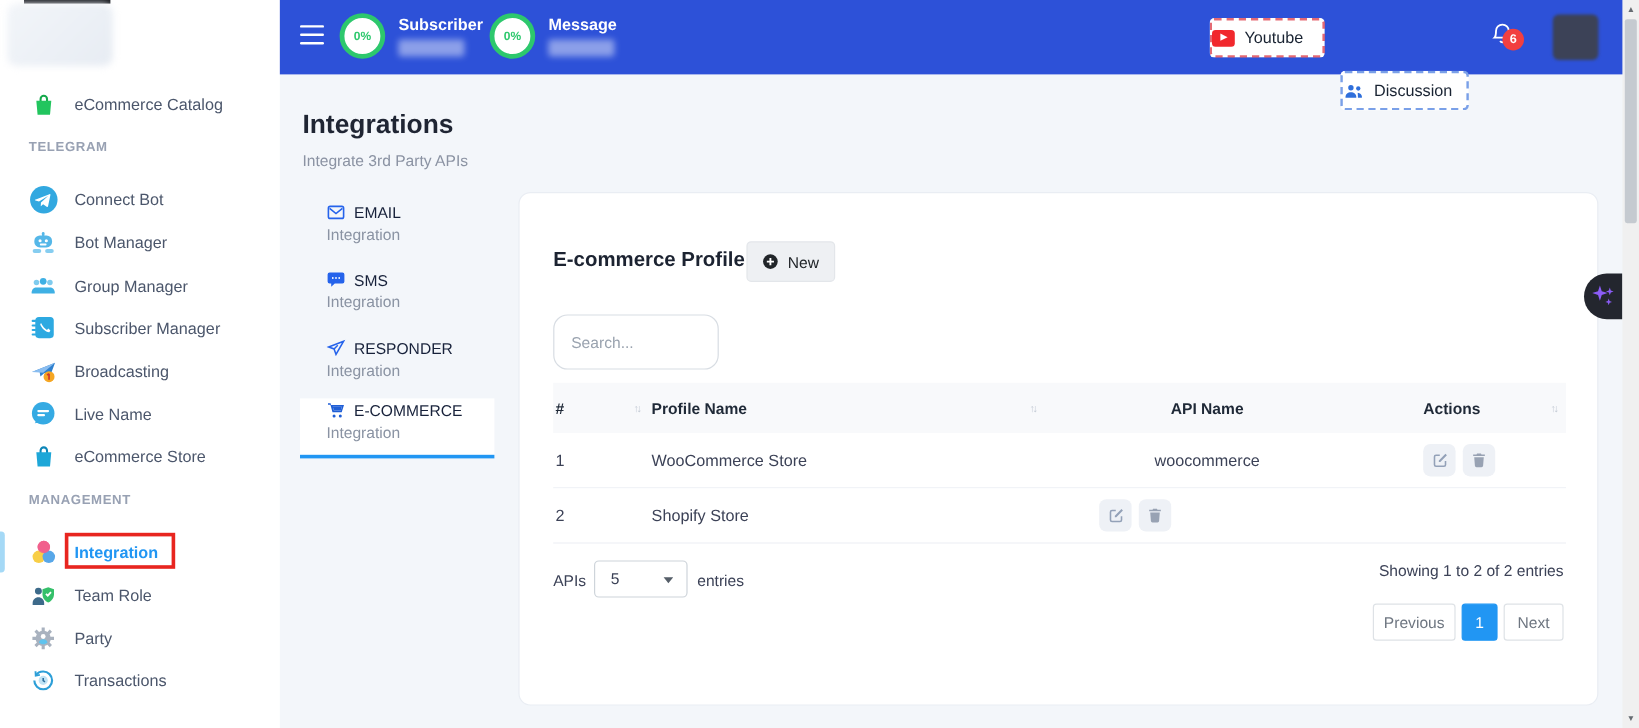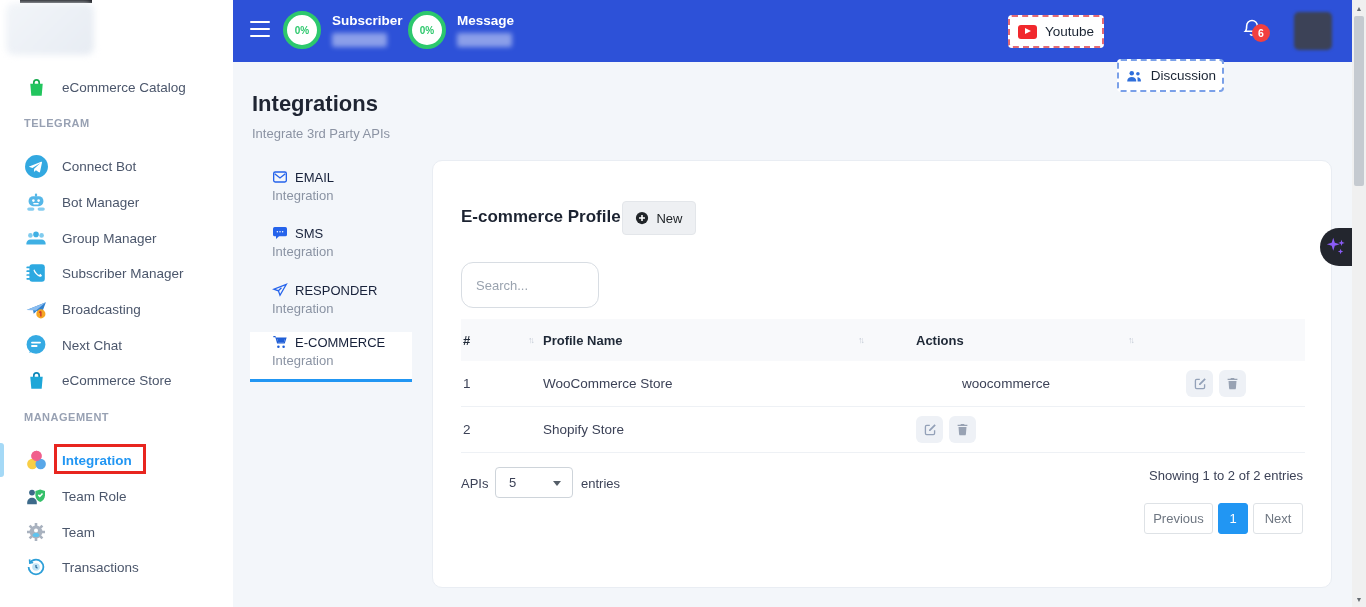--- a/index.html
+++ b/index.html
@@ -23,21 +23,21 @@
   .topbar { position:absolute; left:233px; top:0; width:1133px; height:62px; background:#2d51d8; z-index:4; }
   .hamburger { position:absolute; left:17px; top:21px; width:20px; height:18px; cursor:pointer; }
   .hamburger span { display:block; width:20px; height:2.4px; background:#ffffff; border-radius:2px; margin-bottom:4.4px; }
   .stat { position:absolute; top:11px; display:flex; }
   .stat-ring { width:38px; height:38px; border-radius:50%; background:#ffffff; border:4px solid #2dc86d;
                display:flex; align-items:center; justify-content:center; font-size:10px; font-weight:bold; color:#2dc86d; }
   .stat-meta { margin-left:11px; padding-top:2px; }
   .stat-label { color:#ffffff; font-weight:bold; font-size:13.5px; }
   .stat-redacted { margin-top:5px; width:55px; height:14px; background:rgba(255,255,255,.45); border-radius:2px; filter:blur(2.5px); }
   .hbtn { position:absolute; top:15px; height:33px; background:#ffffff; border-radius:4px; display:flex; align-items:center;
-          justify-content:center; gap:8px; font-size:13.5px; color:#1a2433; font-weight:500; cursor:pointer; }
+          gap:8px; font-size:13.5px; color:#1a2433; font-weight:500; cursor:pointer; }
   .hbtn.yt { left:775px; width:96px; border:2px dashed #e46a74; }
   .hbtn.disc { left:884px; width:107px; border:2px dashed #7aa0e8;margin-top:44px; }
   .yt-icon { width:19px; height:14px; background:#f1282d; border-radius:3px; position:relative; }
   .yt-icon i { position:absolute; left:7px; top:3.6px; border-left:6px solid #fff; border-top:3.6px solid transparent; border-bottom:3.6px solid transparent; }
   .bell-wrap { position:absolute; left:1008px; top:17px; width:34px; height:34px; cursor:pointer; }
   .badge { position:absolute; left:11px; top:7px; width:18px; height:18px; border-radius:50%; background:#f23f3f;
            color:#fff; font-size:10.5px; font-weight:bold; display:flex; align-items:center; justify-content:center; }
   .avatar { position:absolute; left:1061px; top:12px; width:38px; height:38px; border-radius:5px; background:#3c4257; filter:blur(1.5px); cursor:pointer; }
 
   
@@ -172,21 +172,21 @@
   </div>
 
   <div class="side-item" style="top:330px">
     <span class="sicon">
       <svg width="24" height="24" viewBox="0 0 24 24">
           <circle cx="12" cy="11.4" r="9.4" fill="#35aae3"></circle>
           <path d="M5 19.8l2.2-3.4 3.4 2.2z" fill="#35aae3"></path>
           <path d="M8 9.6h8M8 13h4.6" stroke="#fff" stroke-width="1.9" stroke-linecap="round"></path>
         </svg>
     </span>
-    <span class="slabel">Next Chat</span>
+    <span class="slabel">Live Name</span>
   </div>
 
   <div class="side-item" style="top:365px">
     <span class="sicon">
       <svg width="23" height="23" viewBox="0 0 24 24">
           <path d="M9.2 9V6.8a2.8 2.8 0 015.6 0V9" fill="none" stroke="#0d86b8" stroke-width="1.8"></path>
           <path d="M5.5 8.2h13l-1.1 12.3H6.6L5.5 8.2z" fill="#1ea7d8"></path>
         </svg>
     </span>
     <span class="slabel">eCommerce Store</span>
@@ -225,21 +225,21 @@
     <span class="sicon">
       <svg width="24" height="24" viewBox="0 0 24 24">
           <g stroke="#a9b2bf" stroke-width="2.6">
             <path d="M12 3v4M12 17v4M3 12h4M17 12h4M5.6 5.6l2.8 2.8M15.6 15.6l2.8 2.8M18.4 5.6l-2.8 2.8M8.4 15.6l-2.8 2.8"></path>
           </g>
           <circle cx="12" cy="12" r="6.4" fill="#a9b2bf"></circle>
           <circle cx="12" cy="10.4" r="2" fill="#fff"></circle>
           <path d="M8.4 15.4c.5-1.6 1.9-2.6 3.6-2.6s3.1 1 3.6 2.6c-1 1-2.2 1.5-3.6 1.5s-2.6-.5-3.6-1.5z" fill="#5fc3ee"></path>
         </svg>
     </span>
-    <span class="slabel">Team</span>
+    <span class="slabel">Party</span>
   </div>
 
   <div class="side-item" style="top:552px">
     <span class="sicon">
       <svg width="24" height="24" viewBox="0 0 24 24" fill="none">
           <path d="M4.6 12a7.4 7.4 0 107.4-7.4c-2.6 0-4.9 1.3-6.2 3.3" stroke="#2d9fd8" stroke-width="1.8"></path>
           <path d="M5.6 4.4l.2 3.6 3.4-.6" stroke="#2d9fd8" stroke-width="1.6"></path>
           <circle cx="12" cy="12" r="3.8" fill="#bfe3f5"></circle>
           <path d="M12 10v2.2l1.5 1" stroke="#2d6f9e" stroke-width="1.3"></path>
         </svg>
@@ -382,20 +382,23 @@
 
     <div class="table">
       <div class="trow thead">
         <div class="cell">
           <span>#</span>
           <span class="sort">↑↓</span>
         </div>
         <div class="cell">
           <span>Profile Name</span>
           <span class="sort">↑↓</span>
+        </div>
+        <div class="cell center">
+          <span>API Name</span>
         </div>
         <div class="cell actions-pad">
           <span>Actions</span>
           <span class="sort">↑↓</span>
         </div>
       </div>
 
       <div class="trow tbody-row">
         <div class="cell">1</div>
         <div class="cell">WooCommerce Store</div>

